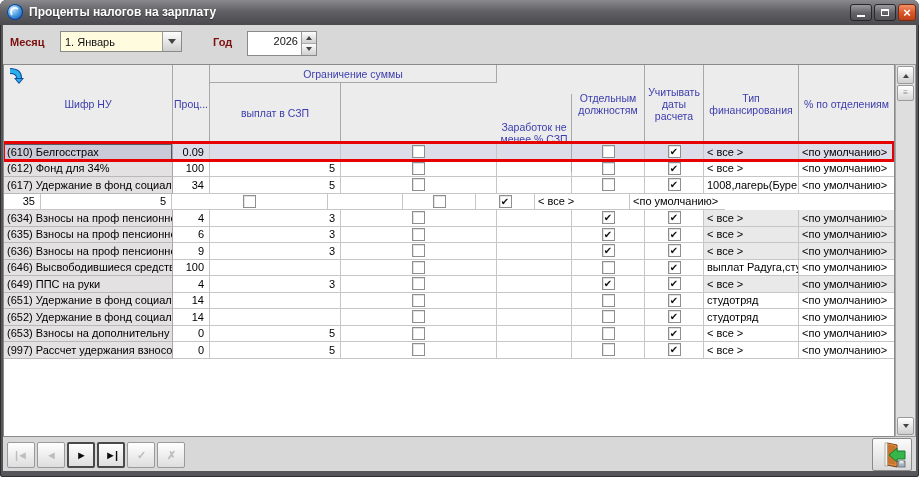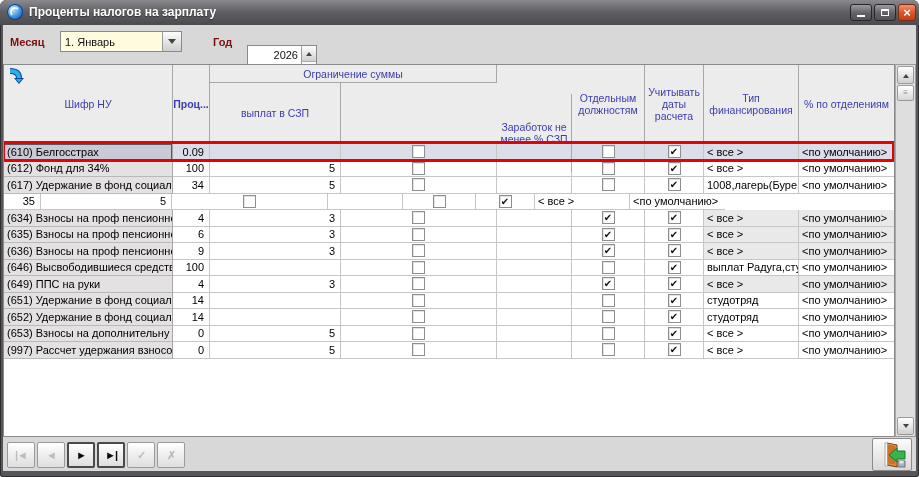--- a/index.html
+++ b/index.html
@@ -24,21 +24,21 @@
   .glyph-max { width:8px; height:7px; border:1px solid #fff; border-top:2px solid #fff; }
   
   .client { position:absolute; left:3px; top:25px; width:913px; height:446px; background:#d8d8d8; overflow:hidden; }
   .lbl { position:absolute; font-size:11px; font-weight:bold; color:#7d0f0f; }
   .combo { position:absolute; left:57px; top:6px; width:122px; height:21px; background:#fffbdf;
            border:1px solid #8a8a8a; display:flex; align-items:center;gap:20px; }
   .combo-value { flex:1; font-size:11px; padding-left:4px; color:#111; }
   .combo-btn { width:19px; height:100%; border-left:1px solid #9a9a9a;
                background:linear-gradient(#fdfdfd,#cfcfcf); display:flex; align-items:center; justify-content:center; }
   .chev-down { width:0; height:0; border:4px solid transparent; border-top:5px solid #444; margin-top:4px; }
-  .spin { position:absolute; left:244px; top:20px; width:70px; height:33px; background:#fff; border:1px solid #8a8a8a; display:flex; }
+  .spin { position:absolute; left:244px; top:6px; width:70px; height:25px; background:#fff; border:1px solid #8a8a8a; display:flex; }
   .spin-value { flex:1; font-size:11px; text-align:right; padding:3px 3px 0 0; color:#111; }
   .spin-btns { width:15px; border-left:1px solid #9a9a9a; display:flex; flex-direction:column; }
   .spin-up,.spin-down { flex:1; background:linear-gradient(#fdfdfd,#cfcfcf); display:flex; align-items:center; justify-content:center; }
   .spin-up { border-bottom:1px solid #aaa; }
   .tri-up { width:0;height:0;border:3px solid transparent;border-bottom:4px solid #444;margin-bottom:2px; }
   .tri-dn { width:0;height:0;border:3px solid transparent;border-top:4px solid #444;margin-top:2px; }
   
   .grid { position:absolute; left:0; top:39px; width:892px; height:373px; border:1px solid #8a8a8a; background:#fff; overflow:hidden; }
   .ghead { display:flex; height:79px; background:#ececec; border-bottom:1px solid #a8a8a8; position:relative; }
   .hc { border-right:1px solid #a8a8a8; color:#3c3cae; font-size:10.5px; line-height:12px;
@@ -123,21 +123,21 @@
 
     <div class="grid">
       <div class="ghead">
         <svg class="corner-icon" viewBox="0 0 18 18">
           <path d="M2 4 Q11 4 11 11" fill="none" stroke="#1048a0" stroke-width="6"></path>
           <path d="M2 4 Q11 4 11 11" fill="none" stroke="#2ab0e8" stroke-width="4"></path>
           <polygon points="6,11 16,11 11,17" fill="#1048a0"></polygon>
           <polygon points="8,12 14,12 11,15.5" fill="#2ab0e8"></polygon>
         </svg>
         <div class="hc" style="width:169px;">Шифр НУ</div>
-        <div class="hc" style="width:37px;font-weight:bold;">Проц...</div>
+        <div class="hc" style="width:37px;">Проц...</div>
         <div class="hgroup">
           <div class="hgtitle">Ограничение суммы</div>
           <div class="hsub">
             <div class="hc" style="width:131px;">выплат в СЗП</div>
           </div>
         </div>
         <div class="hc" style="width:75px;margin-top:29px;">Заработок не менее % СЗП</div>
         <div class="hc" style="width:73px;">Отдельным должностям</div>
         <div class="hc" style="width:59px;">Учитывать даты расчета</div>
         <div class="hc" style="width:95px;">Тип финансирования</div>

